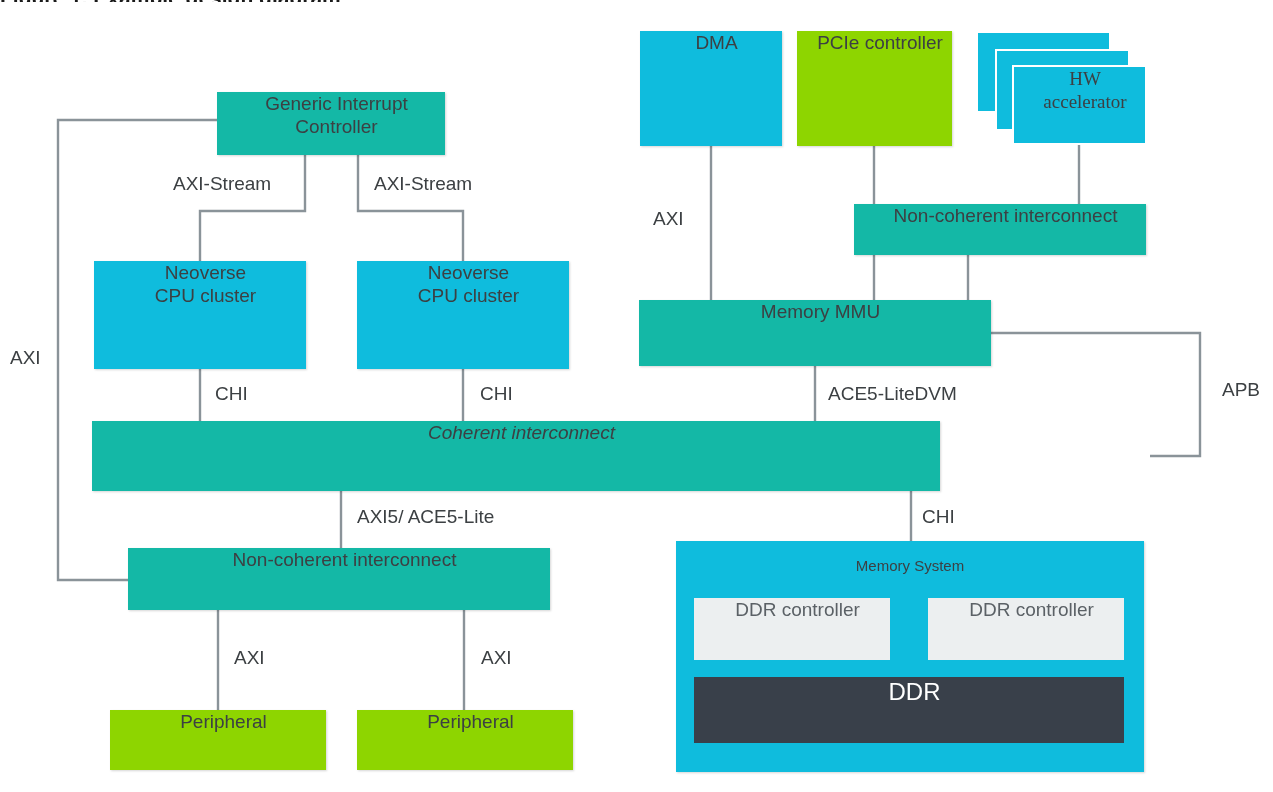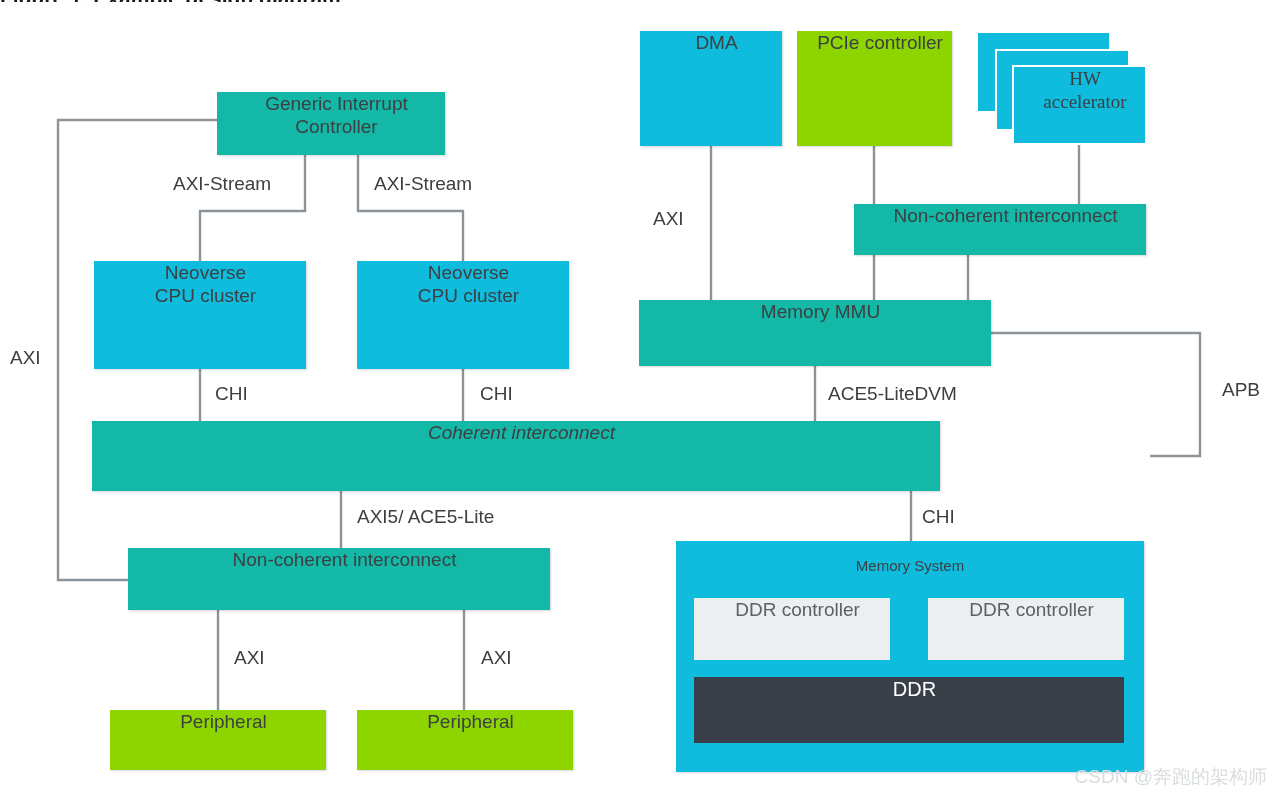--- a/index.html
+++ b/index.html
@@ -194,21 +194,21 @@
     <div class="mem-title">Memory System</div>
 
     <div class="node light" style="left:18px; top:57px; width:196px; height:62px;">
       <span>DDR controller</span>
     </div>
 
     <div class="node light" style="left:252px; top:57px; width:196px; height:62px;">
       <span>DDR controller</span>
     </div>
 
-    <div class="node dark" style="left:18px; top:136px; width:430px; height:66px; font-size:20px;">
+    <div class="node dark" style="left:18px; top:136px; width:430px; height:66px; font-size:24px;">
       <span>DDR</span>
     </div>
   </div>
 
   <div class="wire-label" style="left:10px; top:347px;">AXI</div>
 
   <div class="wire-label" style="left:173px; top:173px;">AXI-Stream</div>
 
   <div class="wire-label" style="left:374px; top:173px;">AXI-Stream</div>
 
@@ -223,15 +223,14 @@
   <div class="wire-label" style="left:1222px; top:379px;">APB</div>
 
   <div class="wire-label" style="left:357px; top:506px;">AXI5/ ACE5-Lite</div>
 
   <div class="wire-label" style="left:922px; top:506px;">CHI</div>
 
   <div class="wire-label" style="left:234px; top:647px;">AXI</div>
 
   <div class="wire-label" style="left:481px; top:647px;">AXI</div>
 
-  <div class="watermark">CSDN @奔跑的架构师</div>
 
 </div>
 
 </body></html>

